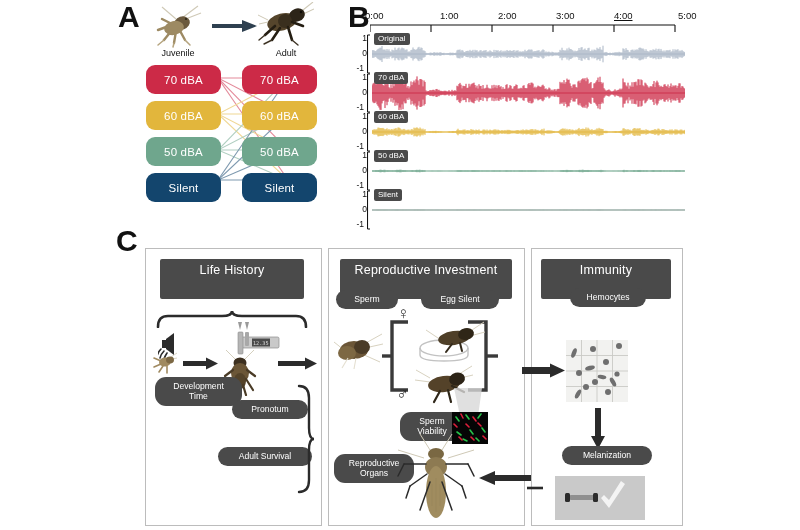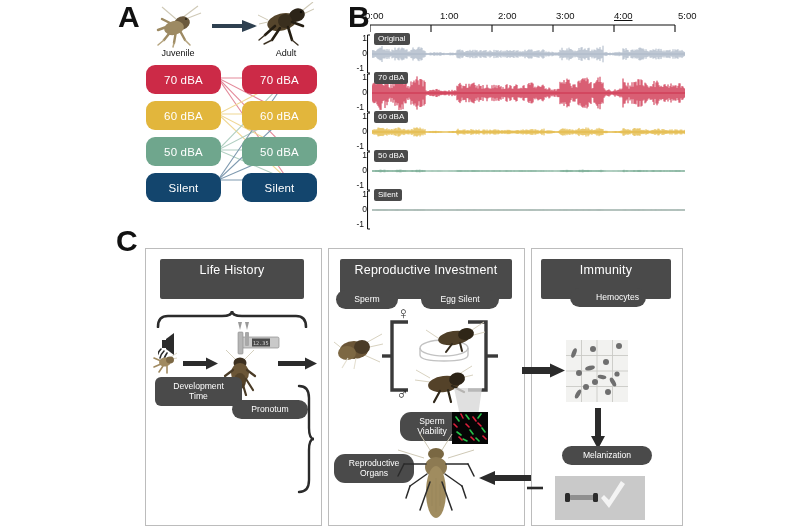--- a/index.html
+++ b/index.html
@@ -303,23 +303,24 @@
         <path d="M24 29 L31 40"></path>
       <path d="M15 35 L13 45"></path>
         <path d="M21 35 L24 45"></path>
     </g>
   </svg>
 
   <svg class="abs" style="left:278px;top:135px;" width="40" height="13" viewBox="0 0 40 13">
     <path d="M0 4 H27 V0.5 L39 6.5 L27 12.5 V9 H0 Z" fill="#2b2b2b"></path>
   </svg>
 
-  <div class="pill" style="left:155px;top:155px;width:73px;border-radius:6px;">Development
+  <div class="pill" style="left:155px;top:155px;width:73px;">Development
 Time</div>
   <div class="pill" style="left:232px;top:178px;width:62px;">Pronotum</div>
+  <div class="pill" style="left:218px;top:225px;width:80px;">Adult Survival</div>
 
   <svg class="abs" style="left:297px;top:162px;" width="18" height="110" viewBox="0 0 18 110">
     <path d="M2 2 Q12 2 12 14 L12 44 Q12 55 17 55 Q12 55 12 66 L12 96 Q12 108 2 108" stroke="#2b2b2b" stroke-width="2.4" fill="none" stroke-linecap="round"></path>
   </svg>
 
   <div class="c-box" style="left:328px;top:26px;width:195px;height:276px;"></div>
   <div class="hdr" style="left:340px;top:37px;width:172px;">Reproductive Investment</div>
 
   <div class="pill" style="left:336px;top:68px;width:48px;">Sperm</div>
   <div class="pill" style="left:421px;top:68px;width:64px;">Egg Silent</div>
@@ -447,21 +448,21 @@
     </g>
   </svg>
 
   <svg class="abs" style="left:478px;top:248px;" width="60" height="16" viewBox="0 0 60 16">
     <path d="M60 5 H17 V1 L1 8 L17 15 V11 H60 Z" fill="#2b2b2b"></path>
   </svg>
 
   <div class="c-box" style="left:531px;top:26px;width:150px;height:276px;"></div>
   <div class="hdr" style="left:541px;top:37px;width:130px;">Immunity</div>
 
-  <div class="pill" style="left:570px;top:66px;width:62px;text-align:right;">Hemocytes</div>
+  <div class="pill" style="left:570px;top:66px;width:62px;">Hemocytes</div>
 
   <svg class="abs" style="left:522px;top:141px;" width="44" height="15" viewBox="0 0 44 15">
     <path d="M0 4 H28 V0.5 L43 7.5 L28 14.5 V11 H0 Z" fill="#2b2b2b"></path>
   </svg>
 
   <svg class="abs" style="left:566px;top:118px;" width="62" height="62" viewBox="0 0 62 62">
     <rect x="0" y="0" width="62" height="62" fill="#f2f2f0"></rect>
     <g stroke="#c9c9c5" stroke-width="0.9">
       <line x1="0" y1="15.5" x2="62" y2="15.5"></line>
         <line x1="0" y1="31" x2="62" y2="31"></line>

